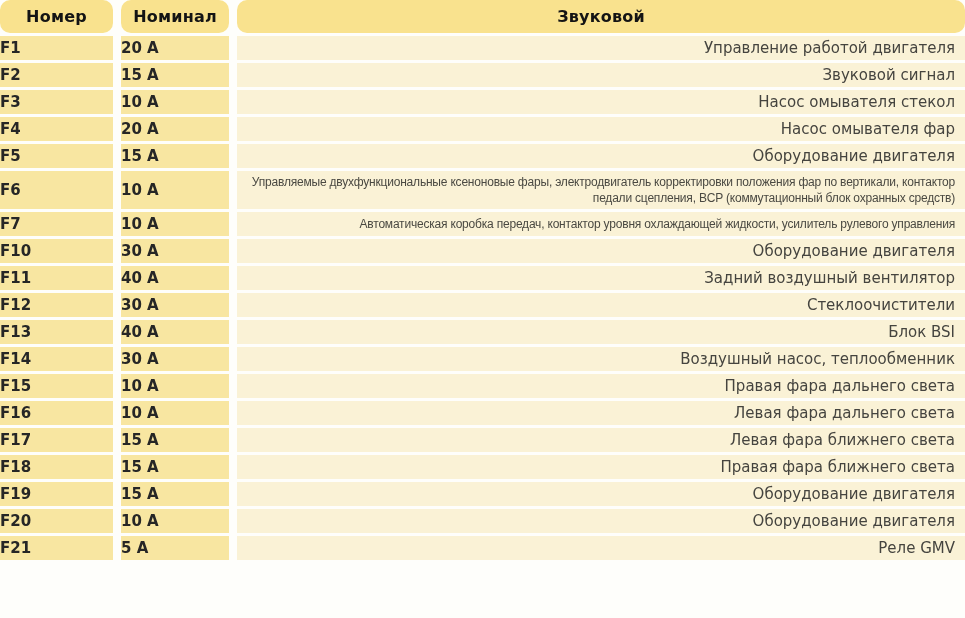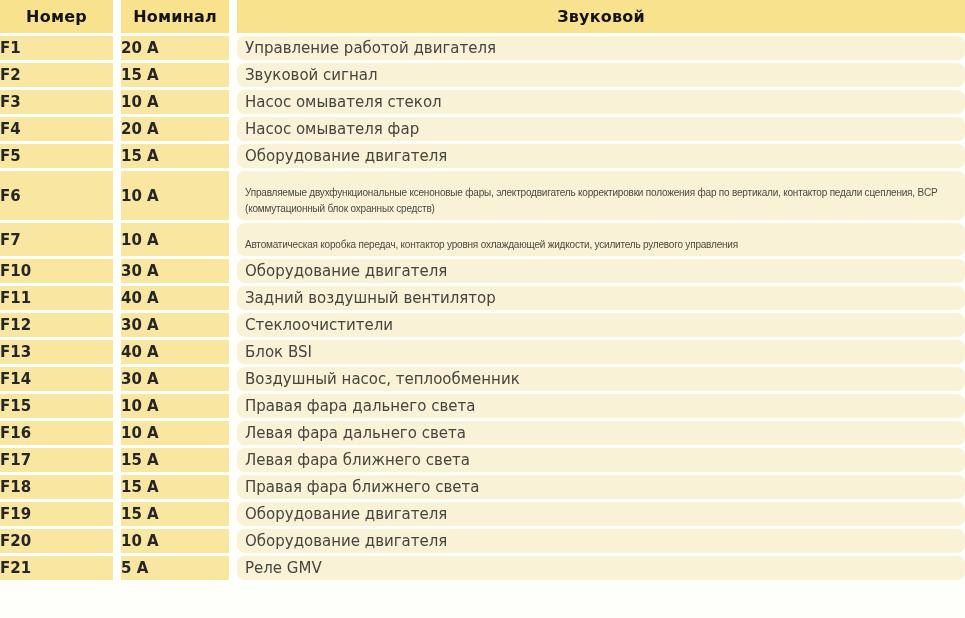--- a/index.html
+++ b/index.html
@@ -37,46 +37,46 @@
     vertical-align: middle;
   }
   thead th {
     height: 33px;
     background: var(--header-bg);
     font-size: 16px;
     font-weight: bold;
     color: #141414;
     text-align: center;
     letter-spacing: 0.2px;
+    border-radius: 10px;
   }
   tbody td {
     height: 24px;
   }
   td.cell-num, td.cell-amp {
     background: var(--num-bg);
     text-align: left;
     font-weight: bold;
     font-size: 15px;
     color: var(--text-dark);
   }
   td.cell-func {
     background: var(--func-bg);
-    text-align: left;
+    text-align: right;
     font-size: 15px;
     color: var(--text-func);
     padding: 1px 10px 1px 8px;
     line-height: 1.25;
-    border-radius: 8px;
   }
   tr.condensed td.cell-func {
     font-family: "Liberation Sans", sans-serif;
-    font-size: 10px;
+    font-size: 12px;
     line-height: 16px;
     letter-spacing: -0.2px;
-    padding-top: 14px;
+    padding-top: 3px;
     padding-bottom: 3px;
     color: #4a4942;
   }
 </style>
 </head>
 <body>
 
 <div class="wrap">
   <table class="fuse-table">
     <colgroup>

